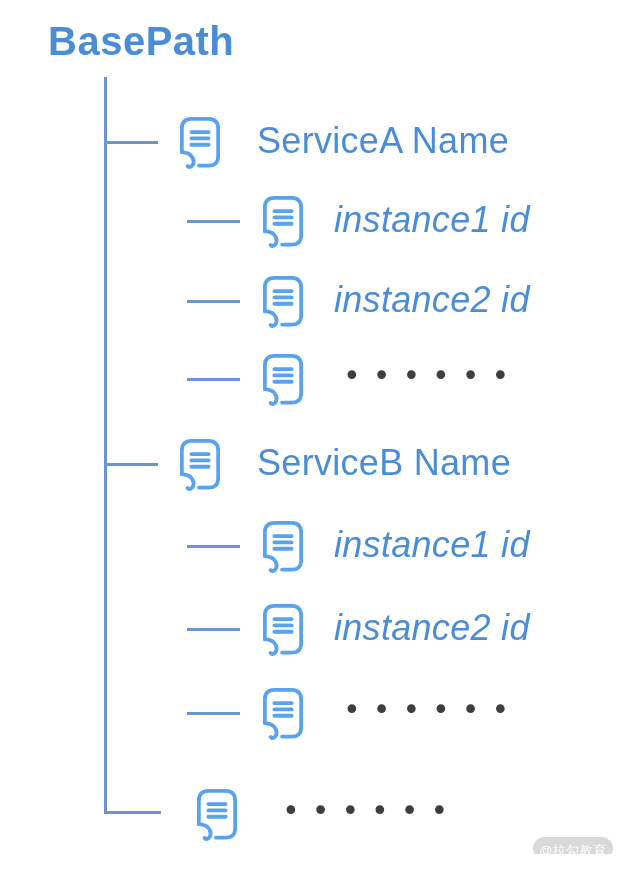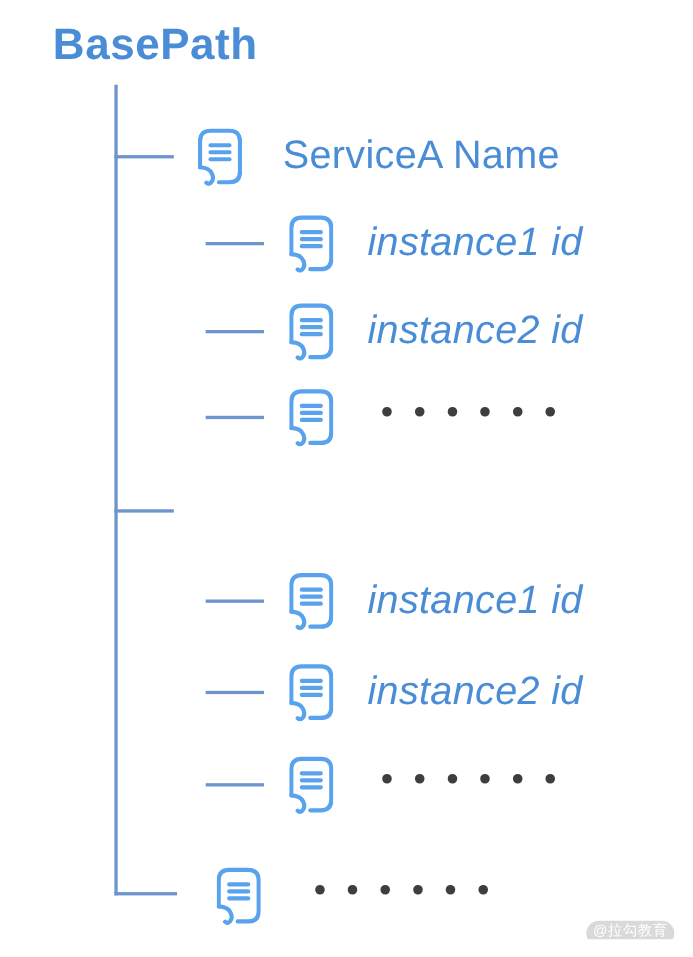--- a/index.html
+++ b/index.html
@@ -94,21 +94,21 @@
   
   .watermark {
     position: absolute;
     left: 533px;
     top: 837px;
     width: 80px;
     height: 23px;
     border-radius: 12px;
     background: #d9d9d9;
     display: flex;
-    align-items: flex-start;
+    align-items: flex-end;
     justify-content: center;
     font-size: 13px;
     color: #ffffff;
     letter-spacing: 0.5px;
   }
 </style>
 </head>
 <body>
 
 <div class="canvas">
@@ -155,20 +155,28 @@
 
   <div class="row dots2 r3">
     <svg class="doc" viewBox="0 0 44 58" aria-hidden="true">
       <path d="M21 54.5 H31.5 Q42 54.5 42 44 V13.5 Q42 3 31.5 3 H12.5 Q2 3 2 13.5 V39.5"></path>
       <path d="M2 39.5 Q11.5 40 14 46 Q16.3 51.5 13.2 54.6 Q10.6 57 8.4 54.9"></path>
       <path d="M12.5 17.5 H31.5 M12.5 24.5 H31.5 M12.5 31.5 H31.5"></path>
     </svg>
     <span class="ellipsis-label">••••••</span>
   </div>
 
+  <div class="row lvl1 r4">
+    <svg class="doc" viewBox="0 0 44 58" aria-hidden="true">
+      <path d="M21 54.5 H31.5 Q42 54.5 42 44 V13.5 Q42 3 31.5 3 H12.5 Q2 3 2 13.5 V39.5"></path>
+      <path d="M2 39.5 Q11.5 40 14 46 Q16.3 51.5 13.2 54.6 Q10.6 57 8.4 54.9"></path>
+      <path d="M12.5 17.5 H31.5 M12.5 24.5 H31.5 M12.5 31.5 H31.5"></path>
+    </svg>
+    <span class="node-label">ServiceB Name</span>
+  </div>
 
   <div class="row lvl2 r5">
     <svg class="doc" viewBox="0 0 44 58" aria-hidden="true">
       <path d="M21 54.5 H31.5 Q42 54.5 42 44 V13.5 Q42 3 31.5 3 H12.5 Q2 3 2 13.5 V39.5"></path>
       <path d="M2 39.5 Q11.5 40 14 46 Q16.3 51.5 13.2 54.6 Q10.6 57 8.4 54.9"></path>
       <path d="M12.5 17.5 H31.5 M12.5 24.5 H31.5 M12.5 31.5 H31.5"></path>
     </svg>
     <span class="node-label">instance1 id</span>
   </div>
 

